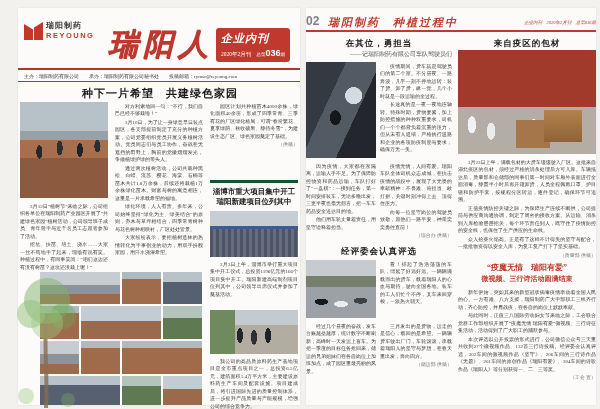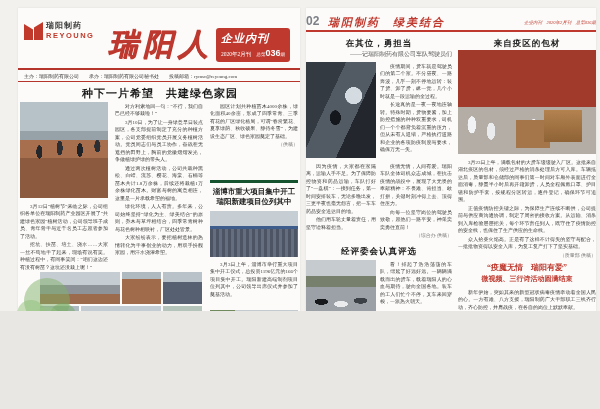--- a/index.html
+++ b/index.html
@@ -1,16 +1,16 @@
 <!DOCTYPE html>
 <html><head>
 <meta charset="utf-8">
 <style>
   html,body{margin:0;padding:0;background:#e9e7e4;}
-  .paper{position:relative;width:600px;height:311px;background:#f3f1ee;font-family:"Liberation Serif",serif;overflow:hidden;}
+  .paper{position:relative;width:600px;height:409px;background:#f3f1ee;font-family:"Liberation Serif",serif;overflow:hidden;}
   .page{position:absolute;top:8px;height:397px;background:#fcfbf9;box-shadow:0 0 2px rgba(0,0,0,.08);}
   #pgL{left:18px;width:282px;}
   #pgR{left:306px;width:290px;}
   .a{position:absolute;}
   
   .s{overflow:hidden;}
   .s .in{width:200%;transform:scale(.5);transform-origin:0 0;font-size:10px;line-height:1.5;text-align:justify;color:#3d3d3d;}
   .in p{margin:0 0 2px;text-indent:2em;}
   .in p.by{text-align:right;text-indent:0;color:#777;}
   .in.red{color:#bf392f;text-align:right;font-size:9px;font-style:italic;}
@@ -188,21 +188,21 @@
         <circle cx="31" cy="55" r="16" fill="#9ccb82" opacity="0.4"></circle>
         <circle cx="10" cy="128" r="8" fill="#9ccb82" opacity="0.4"></circle>
         <circle cx="52" cy="132" r="7" fill="#7fb269" opacity="0.35"></circle>
       </svg>
     </div>
   </div>
 
   <div class="page" id="pgR">
 
     <div class="a pg-no" style="left:0;top:6px;">02</div>
-    <div class="a slogan" style="left:22px;top:7px;">瑞阳制药　绿美结合</div>
+    <div class="a slogan" style="left:22px;top:7px;">瑞阳制药　种植过程中</div>
     <div class="a s" style="right:0;top:11px;width:112px;height:9px;">
       <div class="in red">
           <p style="text-indent:0;">企业内刊　2020年2月刊　总第036期</p>
         </div>
     </div>
     <div class="a red-rule" style="left:0;top:22px;width:290px;"></div>
 
     <div class="a h-art" style="left:0;top:30px;width:146px;">在其位，勇担当</div>
     <div class="a sub" style="left:0;top:42px;width:146px;">——记瑞阳制药有限公司车队驾驶员们</div>
 

